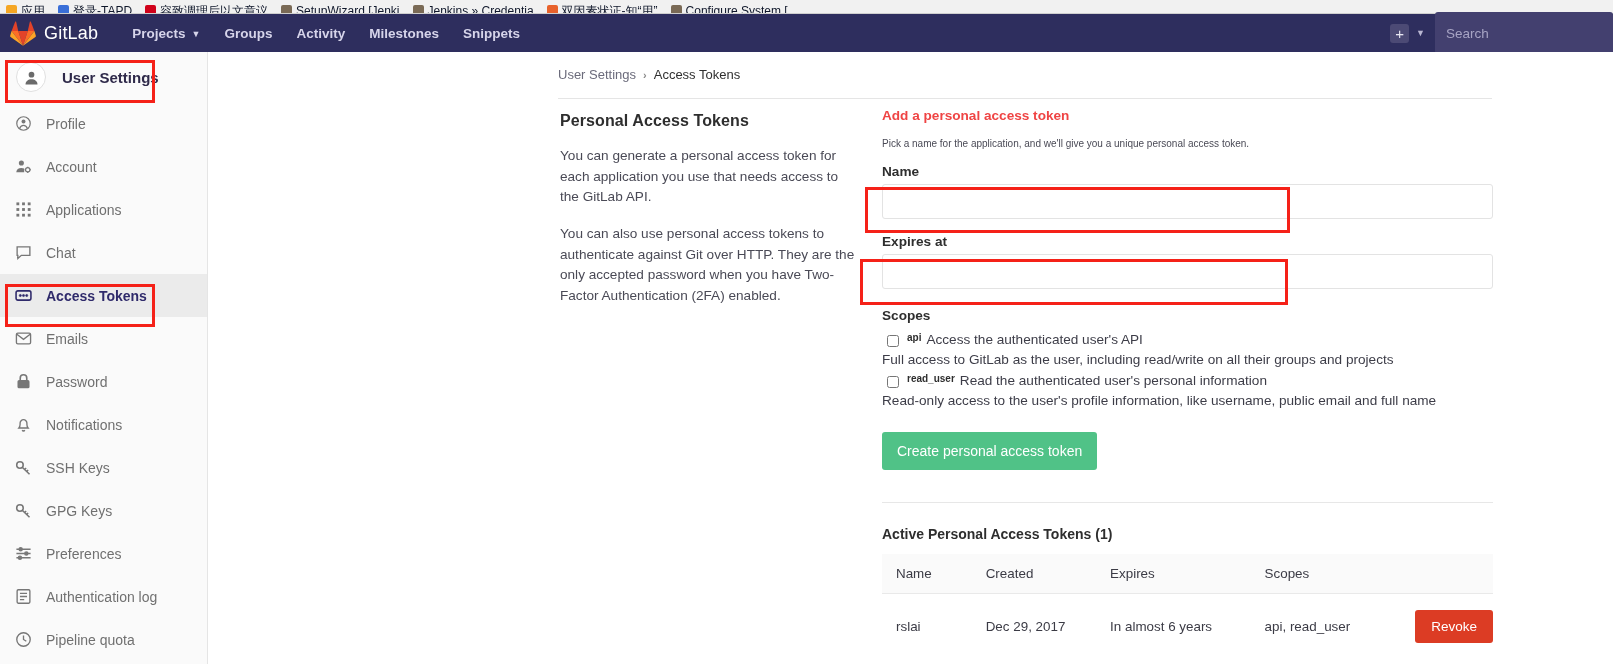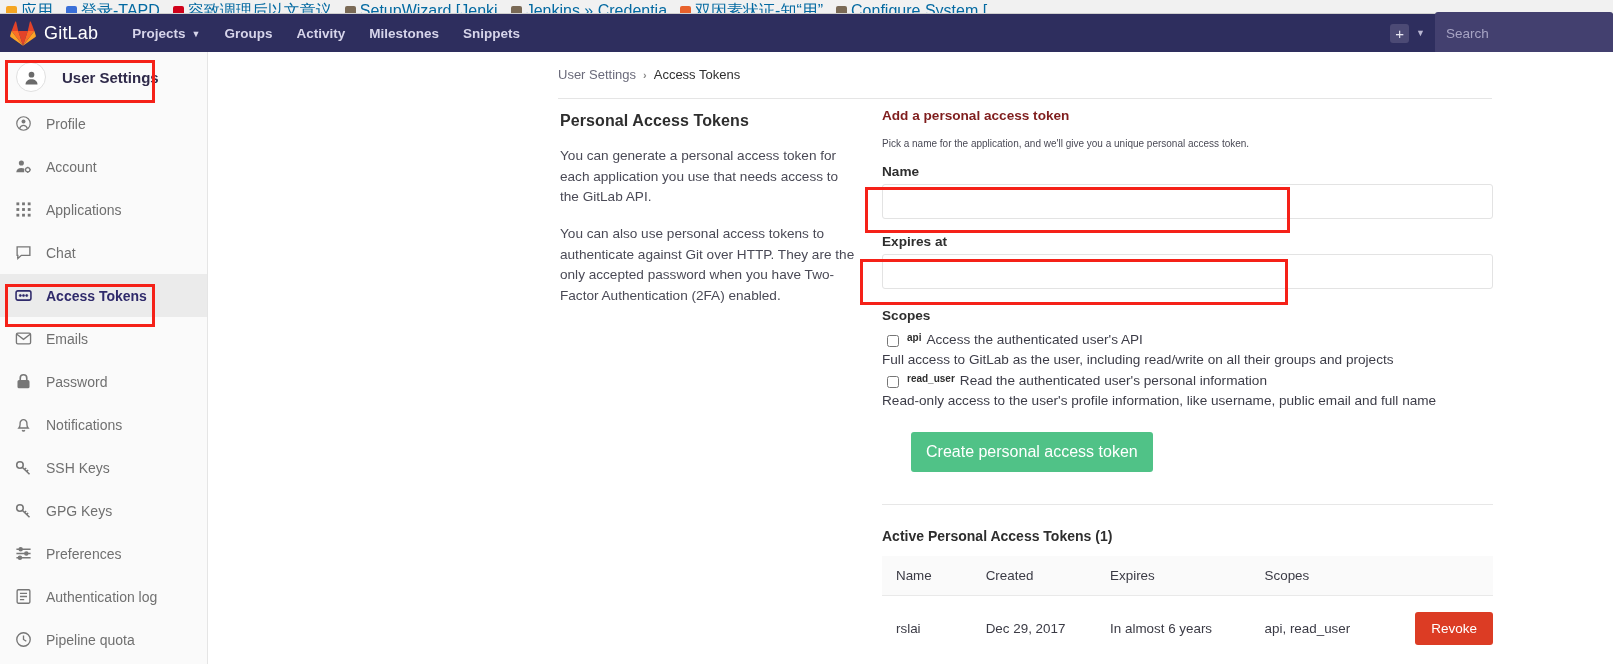--- a/index.html
+++ b/index.html
@@ -14,22 +14,22 @@
   #bookmark-bar {
     position: absolute; top: 0; left: 0; width: 1613px; height: 14px;
     background: #f1f1f1;
     border-bottom: 1px solid #cfcfcf;
     display: flex; align-items: flex-end;
     padding-left: 6px;
     overflow: hidden;
     white-space: nowrap;
   }
   .bm {
-    display: inline-flex; align-items: center;
-    font-size: 16px; color: #0369a1;
+    display: inline-flex; 
+    font-size: 12px; color: #0f172a;
     margin-right: 13px;
     position: relative; top: 4px;
     line-height: 12px;
   }
   .bm .bmico {
     width: 11px; height: 11px; margin-right: 4px;
     border-radius: 2px; flex: none;
     display: inline-block;
   }
 
@@ -127,21 +127,21 @@
     font-size: 16px; font-weight: bold; color: #2e2e2e;
     margin-bottom: 16px; letter-spacing: .1px;
   }
   #desc-col p {
     font-size: 13.6px; line-height: 1.52; color: #4a4a56;
     margin-bottom: 16px;
   }
 
   
   #form-col { position: absolute; left: 673px; top: 56px; width: 611px; }
-  .form-title { font-size: 13.6px; font-weight: bold; color: #7f1d1d; }
+  .form-title { font-size: 13.6px; font-weight: bold; color: #ef4444; }
   .form-sub { font-size: 10px; color: #4a4a56; margin-top: 15px; }
   .field-label {
     font-size: 13.6px; font-weight: bold; color: #2e2e2e;
     margin-top: 15px; margin-bottom: 5px;
   }
   .text-input {
     display: block; width: 611px; height: 35px;
     border: 1px solid #e3e3e3; border-radius: 3px;
     background: #fff; font-size: 13.5px; padding: 0 10px;
     font-family: "Liberation Sans", sans-serif; color: #333;
@@ -153,24 +153,23 @@
   }
   .scope-row { display: flex; align-items: flex-start; margin-bottom: 5px; }
   .scope-row input[type=checkbox] {
     width: 12px; height: 12px; margin: 3px 8px 0 5px; flex: none;
   }
   .scope-row .sname { font-size: 10px; font-weight: bold; color: #2e2e2e; margin-right: 5px; }
   .scope-row .sdesc { font-size: 13.6px; color: #3d3d48; }
   .scope-help { font-size: 13.6px; color: #3d3d48; margin-bottom: 6px; }
   #create-btn {
     margin-top: 18px; background: #50c287; border: none;
-    color: #fff; font-size: 16px; border-radius: 3px;
+    color: #fff; font-size: 14px; border-radius: 3px;
     padding: 11px 15px; cursor: pointer;
     font-family: "Liberation Sans", sans-serif;
-    margin-left: 29px;
   }
   #section-divider {
     width: 611px; height: 1px; background: #e7e7e7; margin-top: 32px;
   }
   #tokens-title {
     font-size: 14px; font-weight: bold; color: #2e2e2e;
     margin-top: 23px; margin-bottom: 12px;
   }
   #tokens-table { width: 611px; border-collapse: collapse; }
   #tokens-table thead tr { background: #fafafa; border-bottom: 1px solid #e9e9e9; }

